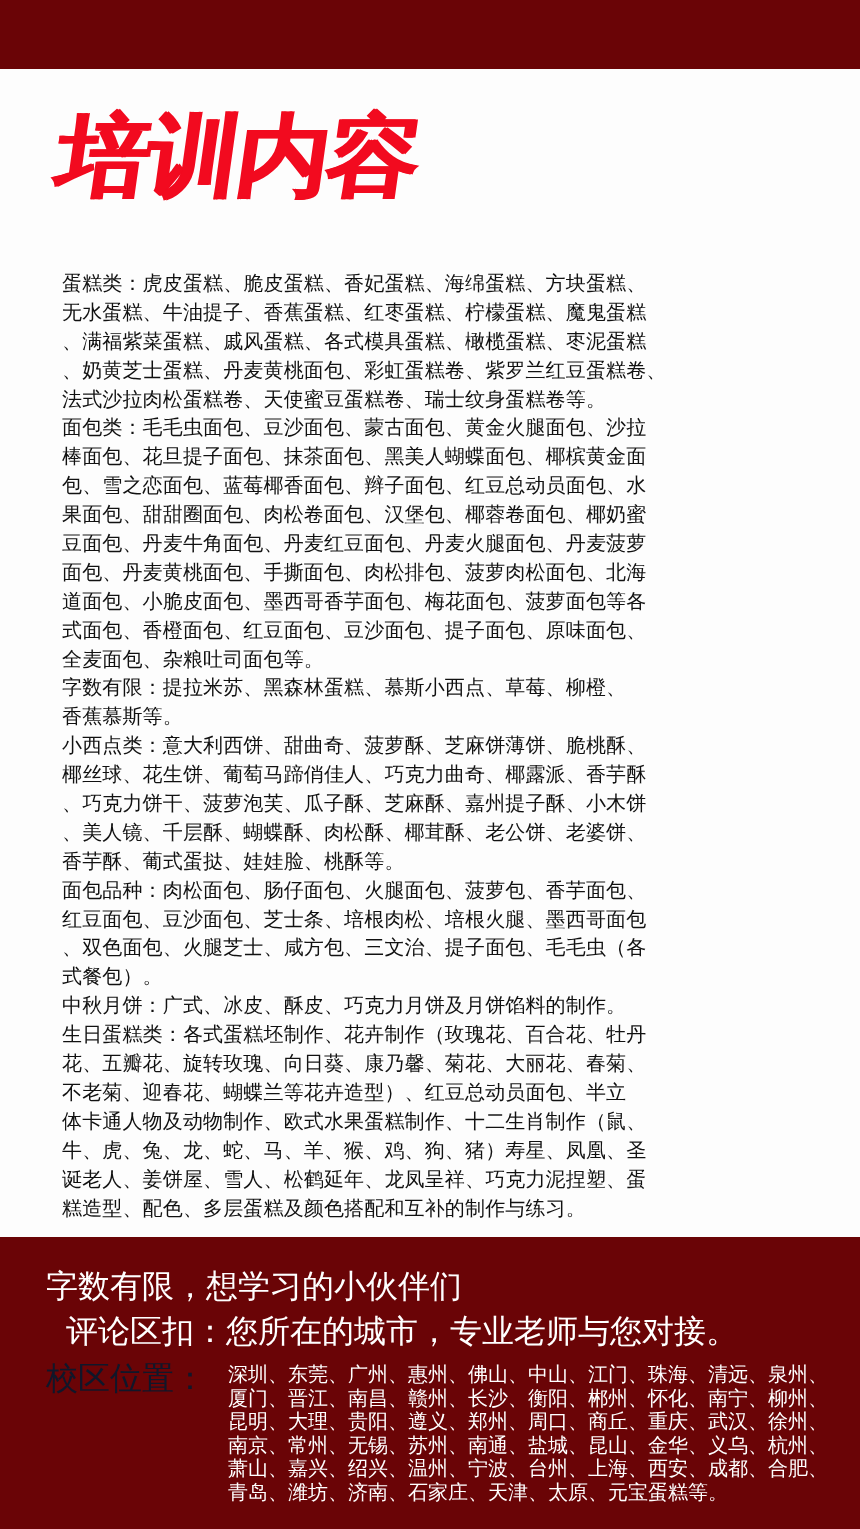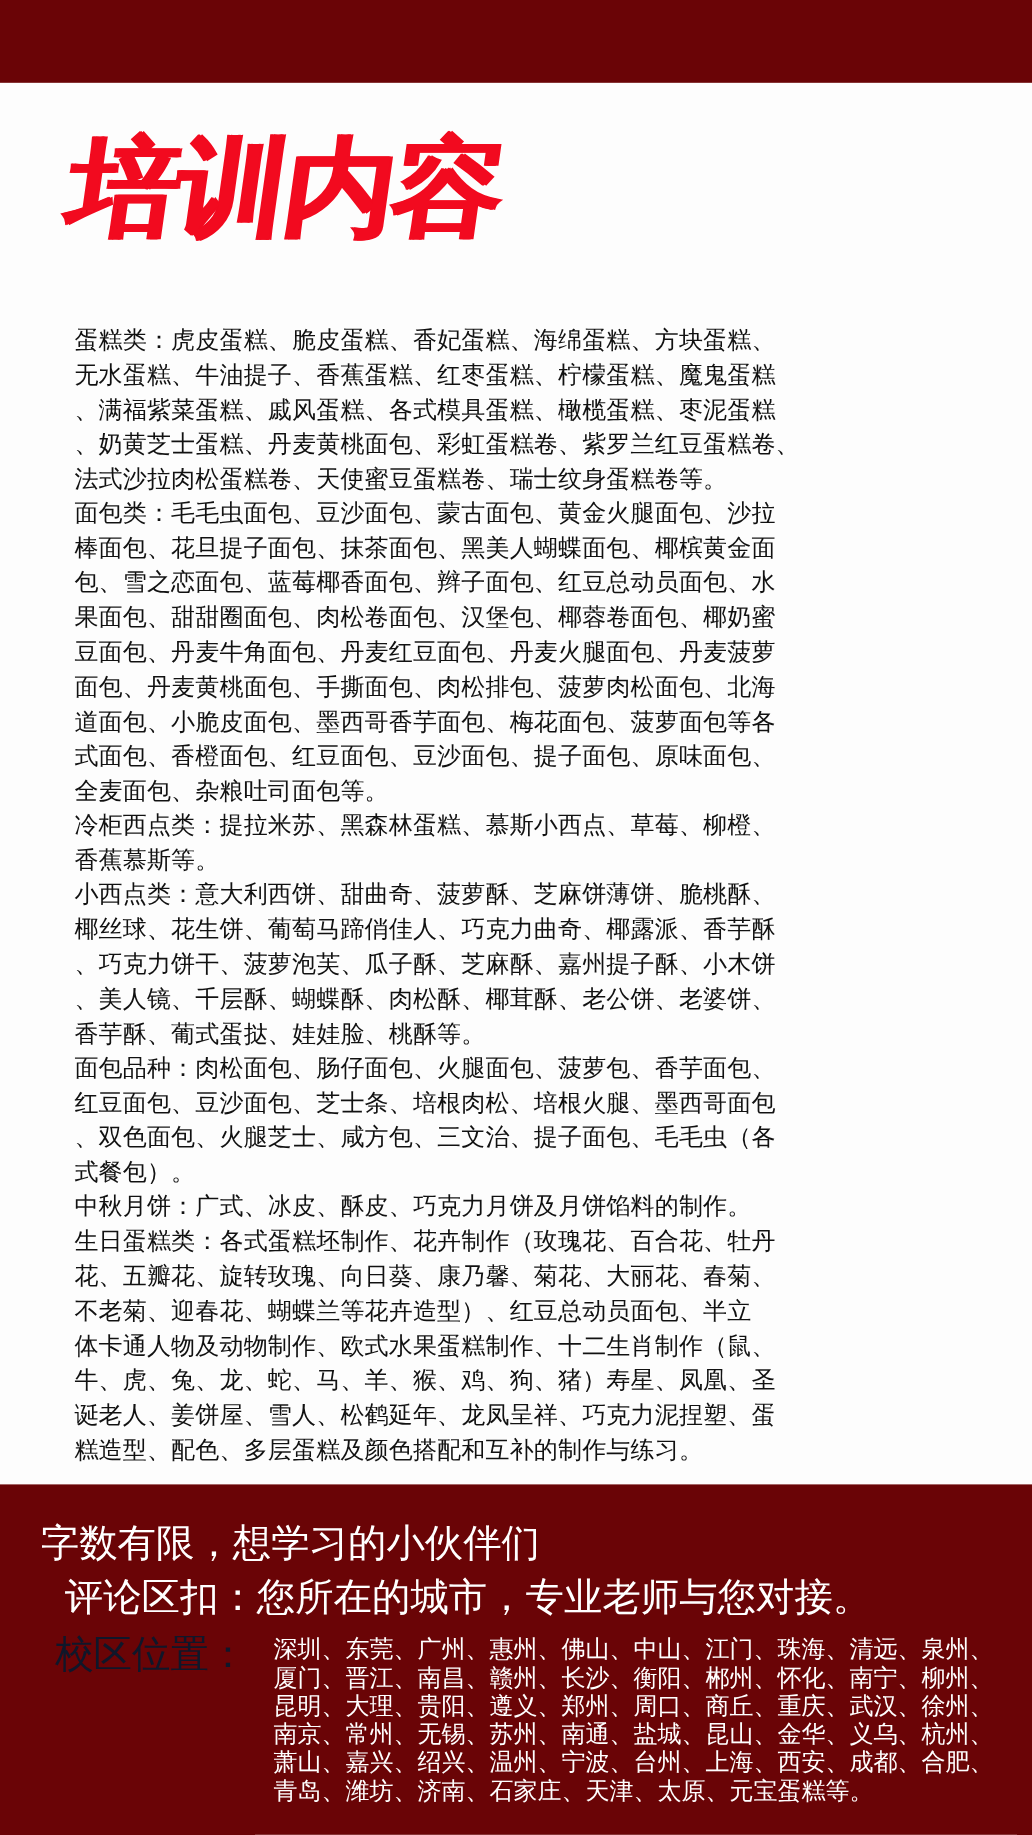--- a/index.html
+++ b/index.html
@@ -43,21 +43,21 @@
       white-space: nowrap;
       letter-spacing: 0.15px;
     }
     .bottom-band {
       position: absolute; left: 0; top: 1237px;
       width: 860px; height: 292px;
       background: #6a0406;
     }
     .promo {
       position: absolute;
-      left: 34px;
+      left: 46px;
       color: #ffffff;
       font-size: 32px;
       line-height: 1;
       white-space: nowrap;
     }
     .promo-1 { top: 1270px; }
     .promo-2 { top: 1315px; margin-left: 20px; }
     .campus-label {
       position: absolute;
       left: 46px; top: 1362px;
@@ -94,21 +94,21 @@
   <div class="line">法式沙拉肉松蛋糕卷、天使蜜豆蛋糕卷、瑞士纹身蛋糕卷等。</div>
   <div class="line">面包类：毛毛虫面包、豆沙面包、蒙古面包、黄金火腿面包、沙拉</div>
   <div class="line">棒面包、花旦提子面包、抹茶面包、黑美人蝴蝶面包、椰槟黄金面</div>
   <div class="line">包、雪之恋面包、蓝莓椰香面包、辫子面包、红豆总动员面包、水</div>
   <div class="line">果面包、甜甜圈面包、肉松卷面包、汉堡包、椰蓉卷面包、椰奶蜜</div>
   <div class="line">豆面包、丹麦牛角面包、丹麦红豆面包、丹麦火腿面包、丹麦菠萝</div>
   <div class="line">面包、丹麦黄桃面包、手撕面包、肉松排包、菠萝肉松面包、北海</div>
   <div class="line">道面包、小脆皮面包、墨西哥香芋面包、梅花面包、菠萝面包等各</div>
   <div class="line">式面包、香橙面包、红豆面包、豆沙面包、提子面包、原味面包、</div>
   <div class="line">全麦面包、杂粮吐司面包等。</div>
-  <div class="line">冷柜西点类：提拉米苏、黑森林蛋糕、慕斯小西点、草莓、柳橙、</div>
+  <div class="line">字数有限：提拉米苏、黑森林蛋糕、慕斯小西点、草莓、柳橙、</div>
   <div class="line">香蕉慕斯等。</div>
   <div class="line">小西点类：意大利西饼、甜曲奇、菠萝酥、芝麻饼薄饼、脆桃酥、</div>
   <div class="line">椰丝球、花生饼、葡萄马蹄俏佳人、巧克力曲奇、椰露派、香芋酥</div>
   <div class="line">、巧克力饼干、菠萝泡芙、瓜子酥、芝麻酥、嘉州提子酥、小木饼</div>
   <div class="line">、美人镜、千层酥、蝴蝶酥、肉松酥、椰茸酥、老公饼、老婆饼、</div>
   <div class="line">香芋酥、葡式蛋挞、娃娃脸、桃酥等。</div>
   <div class="line">面包品种：肉松面包、肠仔面包、火腿面包、菠萝包、香芋面包、</div>
   <div class="line">红豆面包、豆沙面包、芝士条、培根肉松、培根火腿、墨西哥面包</div>
   <div class="line">、双色面包、火腿芝士、咸方包、三文治、提子面包、毛毛虫（各</div>
   <div class="line">式餐包）。</div>

